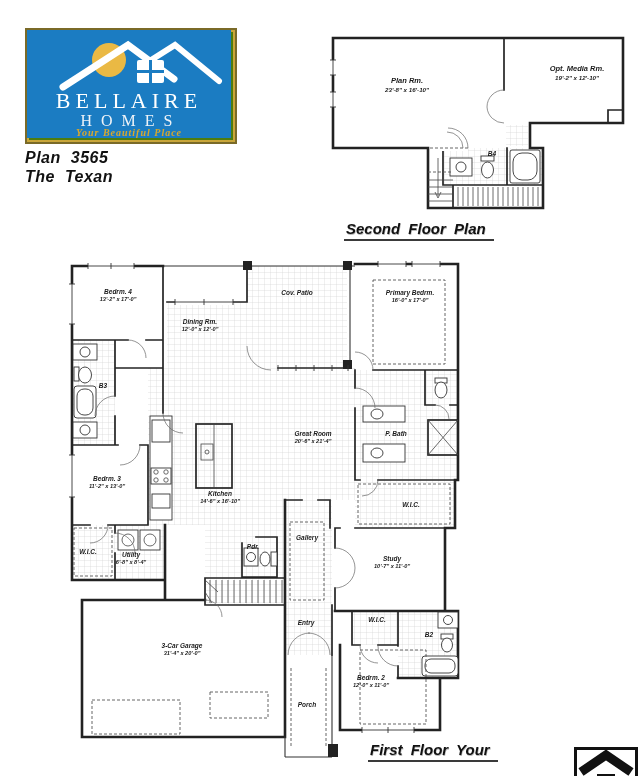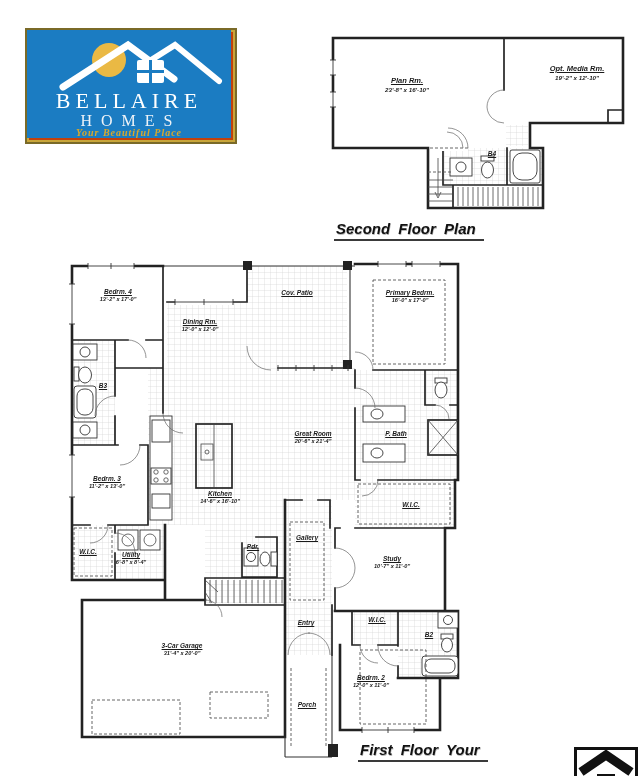--- a/index.html
+++ b/index.html
@@ -1,38 +1,38 @@
 <!DOCTYPE html>
 <html><head>
 <meta charset="utf-8">
 <style>
   html,body{margin:0;padding:0;background:#ffffff;}
   #canvas{position:relative;width:640px;height:776px;background:#fff;overflow:hidden;
           font-family:"Liberation Sans",sans-serif;color:#111;}
 
   
   #logo{position:absolute;left:25px;top:28px;width:208px;height:112px;
-        border:2px solid #7a6a28;box-shadow:inset 0 0 0 2px #c9a63a;background:#c2410c;}
+        border:2px solid #7a6a28;box-shadow:inset 0 0 0 2px #c9a63a;background:#4d7c0f;}
   #logo svg{display:block;}
 
   
   #plan-title{position:absolute;left:25px;top:148px;font:italic bold 16px/1.2 "Liberation Sans",sans-serif;
               word-spacing:5px;letter-spacing:.5px;}
 
   
   .floor-title{position:absolute;font:italic bold 15px/1 "Liberation Sans",sans-serif;
                word-spacing:4px;border-bottom:2.5px solid #3a3a3a;padding:0 8px 3px 2px;
-               text-shadow:0.5px 0.5px 0 #bbb;}
+               text-shadow:0.5px 0.5px 0 #bbb;margin-left:10px;}
   #second-title{left:334px;top:221px;}
   #first-title{left:358px;top:742px;}
 
   
   .rlabel{position:absolute;transform:translateX(-50%);text-align:center;white-space:nowrap;
           font:italic bold 6.5px/1.3 "Liberation Sans",sans-serif;color:#1a1a1a;}
-  .rlabel .rname{display:block;text-decoration:underline;}
+  .rlabel .rname{display:block;}
   .rlabel .rdims{display:block;font-size:5.6px;font-weight:bold;}
   .rlabel.big{font-size:7.5px;}
   .rlabel.big .rdims{font-size:6.2px;}
 
   svg{position:absolute;}
   .w3{stroke:#222;stroke-width:2.6;fill:none;stroke-linecap:square;}
   .w2{stroke:#252525;stroke-width:1.7;fill:none;stroke-linecap:square;}
   .w15{stroke:#333;stroke-width:1.1;fill:none;}
   .thin{stroke:#444;stroke-width:0.8;fill:none;}
   .fix{stroke:#333;stroke-width:0.9;fill:#fff;}
@@ -58,20 +58,24 @@
         <rect x="110" y="30" width="27" height="23" rx="2" fill="#ffffff"></rect>
         <line x1="123.5" y1="30" x2="123.5" y2="53" stroke="#1b7cc2" stroke-width="3"></line>
         <line x1="110" y1="41.5" x2="137" y2="41.5" stroke="#1b7cc2" stroke-width="3"></line>
       </g>
       <text x="102" y="78" text-anchor="middle" font-family="Liberation Serif, serif" font-size="22" letter-spacing="5" fill="#ffffff">BELLAIRE</text>
       <text x="104" y="96" text-anchor="middle" font-family="Liberation Serif, serif" font-size="16" letter-spacing="9" fill="#eef3f8">HOMES</text>
       <text x="102" y="106" text-anchor="middle" font-family="Liberation Serif, serif" font-size="10" font-style="italic" font-weight="bold" letter-spacing="1" fill="#d9a92c">Your Beautiful Place</text>
     </svg>
   </div>
 
+  <div id="plan-title">
+    <div>Plan 3565</div>
+    <div>The Texan</div>
+  </div>
 
   <svg style="left:330px;top:30px;" width="300" height="180" viewBox="0 0 300 180">
     <defs>
       <pattern id="gridB" width="6" height="6" patternUnits="userSpaceOnUse">
         <path d="M6 0H0V6" fill="none" stroke="#cccccc" stroke-width="0.6"></path>
       </pattern>
     </defs>
 
     <rect x="113" y="118" width="100" height="37" fill="url(#gridB)"></rect>
     <rect x="176" y="95" width="22" height="21" fill="url(#gridB)"></rect>

